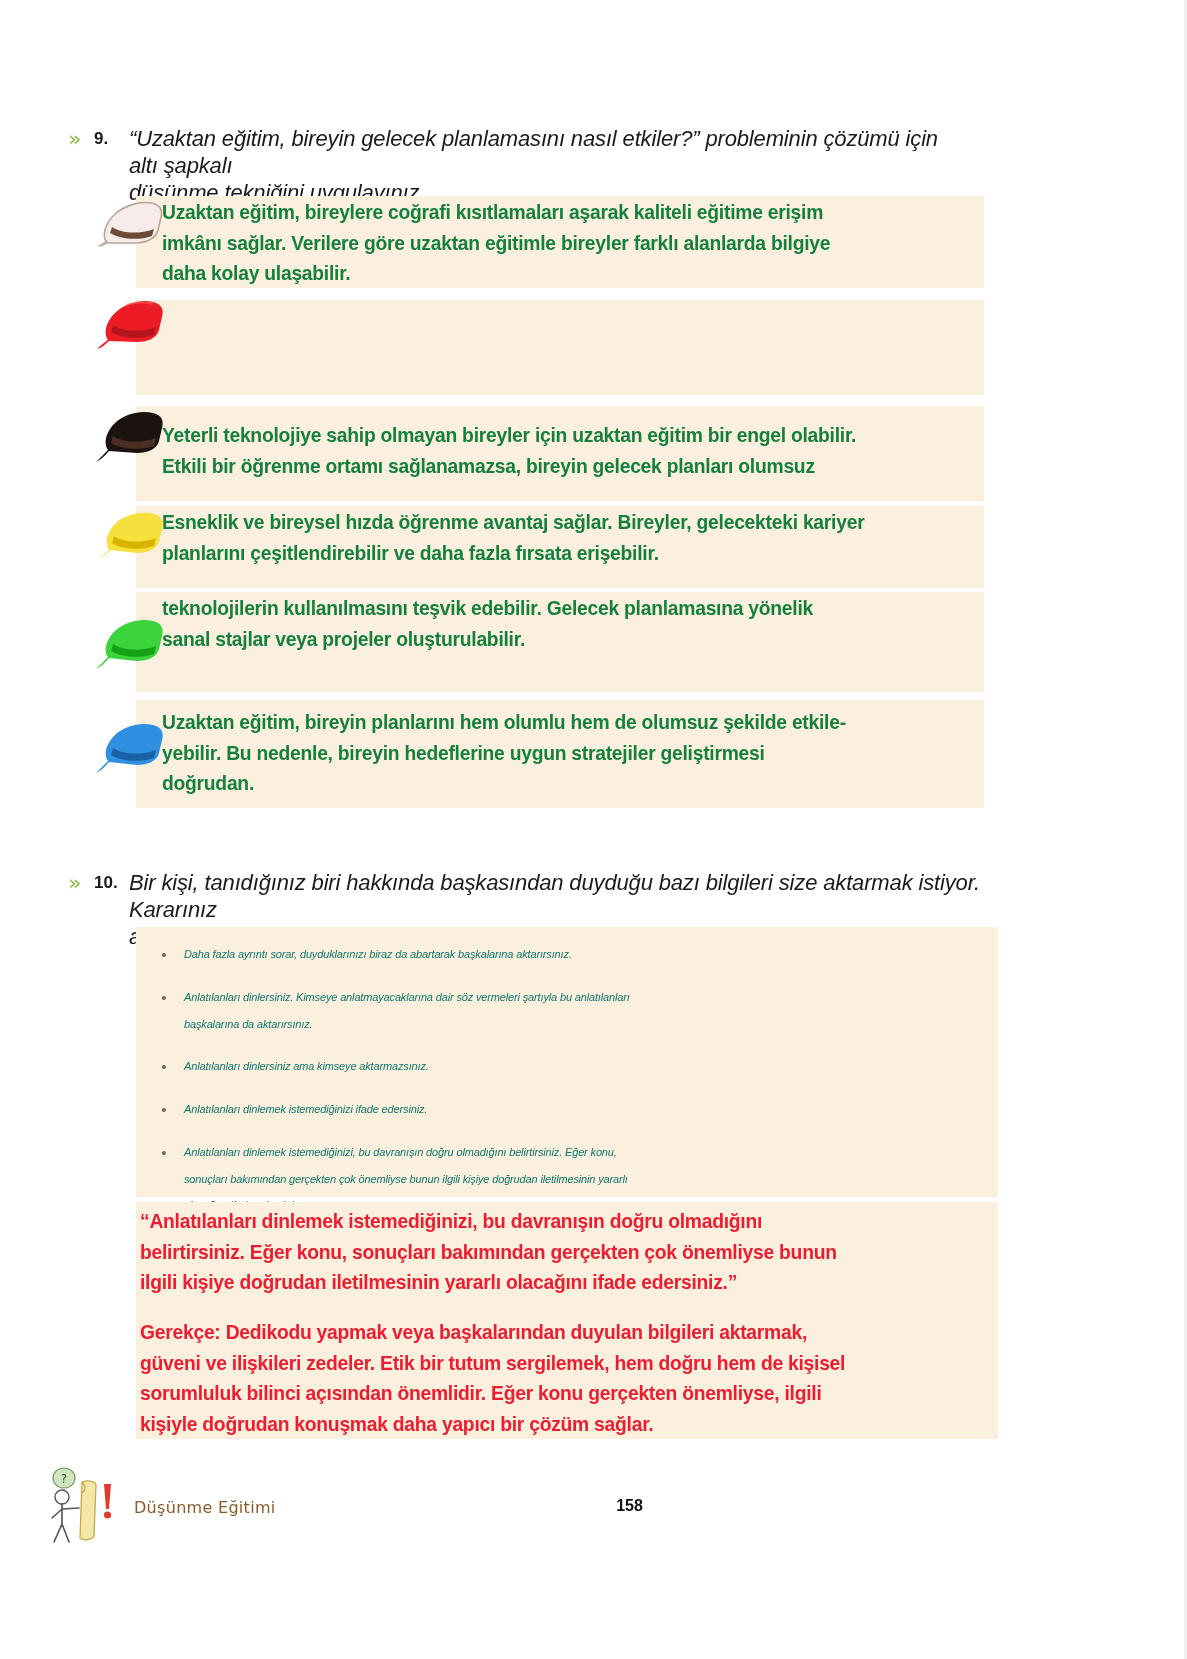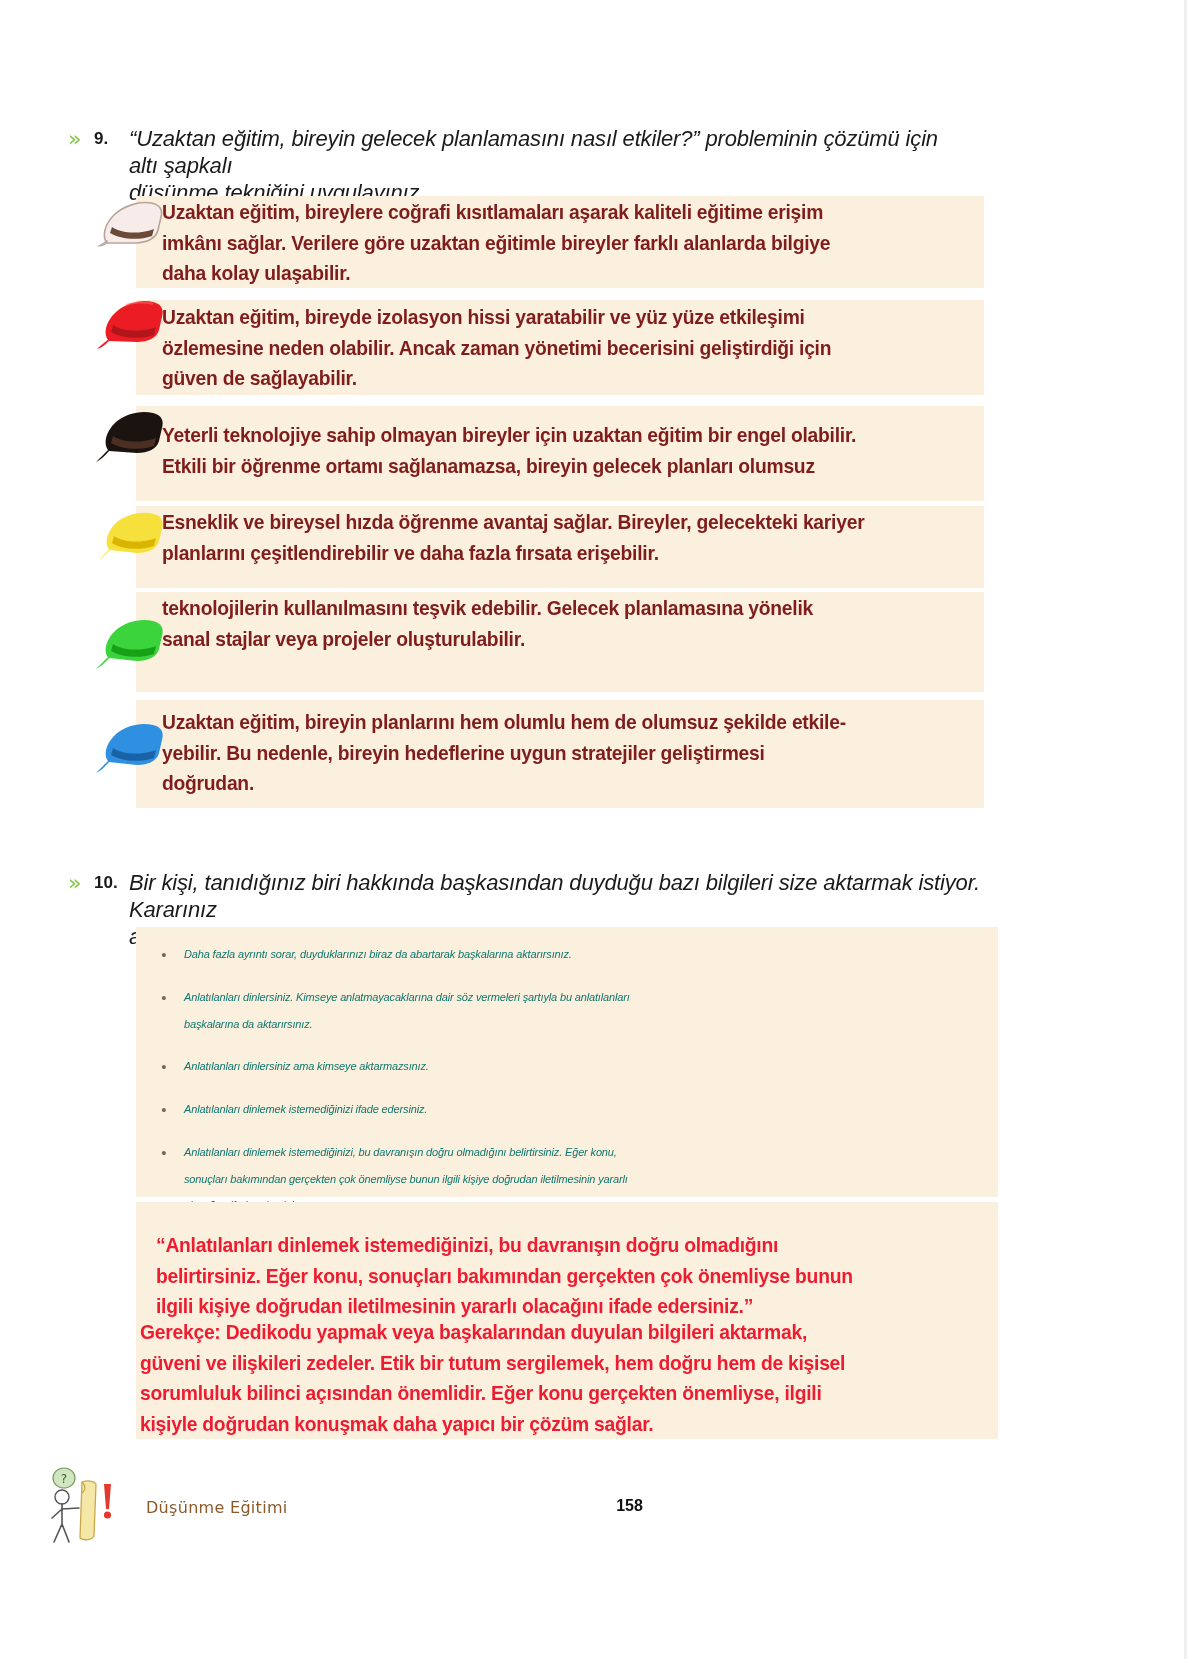--- a/index.html
+++ b/index.html
@@ -55,21 +55,21 @@
   }
 
   
   .hat-block {
     position: absolute;
     background: #fbf0dd;
     box-sizing: border-box;
   }
   .hat-text {
     position: absolute;
-    color: #7f1d1d;
+    color: #15803d;
     font-weight: bold;
     font-size: 19.3px;
     line-height: 30.5px;
     letter-spacing: -0.25px;
   }
   .hat-icon {
     position: absolute;
     z-index: 5;
   }
 
@@ -127,21 +127,21 @@
     top: 1462px;
     width: 260px;
     height: 90px;
     display: flex;
     align-items: center;
   }
   .footer-label {
     font-family: "DejaVu Sans", sans-serif;
     font-size: 16px;
     color: #8a5a2b;
-    margin-left: 20px;
+    margin-left: 8px;
     letter-spacing: 0.3px;
   }
   .page-number {
     position: absolute;
     left: 0;
     top: 1497px;
     width: 1187px;
     text-align: center;
     font-size: 16px;
     font-weight: bold;
@@ -187,25 +187,20 @@
 
   <div class="hat-block" style="left:136px; top:300px; width:848px; height:95px;"></div>
   <div class="hat-icon" style="left:96px; top:297px; width:72px; height:54px;">
     <svg width="72" height="54" viewBox="0 0 72 54">
       <path d="M13 44 C7 38 9 25 20 15 C30 6 46 2 57 5 C66 7 68 13 66 20 L63 33 C61 41 52 45 41 45 Z" fill="#ec1c24"></path>
       <path d="M17 28 C25 34 44 36 60 30 L58 38 C43 43 25 41 15 35 Z" fill="#b3151c"></path>
       <path d="M13 44 C9 48 5 51 1 52 C5 48 9 45 13 42 Z" fill="#ec1c24"></path>
       <path d="M30 8 C38 5 50 5 57 7" stroke="#ff6a6a" stroke-width="2" fill="none" opacity=".55"></path>
     </svg>
   </div>
-  <div class="hat-text" style="left:162px; top:303px; width:822px;">
-    <div>Uzaktan eğitim, bireyde izolasyon hissi yaratabilir ve yüz yüze etkileşimi</div>
-    <div>özlemesine neden olabilir. Ancak zaman yönetimi becerisini geliştirdiği için</div>
-    <div>güven de sağlayabilir.</div>
-  </div>
 
   <div class="hat-block" style="left:136px; top:406px; width:848px; height:95px;"></div>
   <div class="hat-icon" style="left:96px; top:409px; width:72px; height:54px;">
     <svg width="72" height="54" viewBox="0 0 72 54">
       <path d="M13 42 C7 36 9 23 20 13 C30 4 46 1 57 4 C66 6 68 12 66 19 L63 32 C61 40 52 44 41 44 Z" fill="#1a1310"></path>
       <path d="M17 27 C25 33 44 35 60 29 L58 37 C43 42 25 40 15 34 Z" fill="#4a2f22"></path>
       <path d="M13 42 C9 47 4 51 0 53 C5 48 9 44 13 40 Z" fill="#1a1310"></path>
     </svg>
   </div>
   <div class="hat-text" style="left:162px; top:421px; width:822px;">
@@ -301,21 +296,21 @@
           <div>sonuçları bakımından gerçekten çok önemliyse bunun ilgili kişiye doğrudan iletilmesinin yararlı</div>
           <div>olacağını ifade edersiniz.</div>
         </div>
       </div>
 
     </div>
   </div>
 
   <div class="answer-block" style="left:136px; top:1202px; width:862px; height:237px;"></div>
 
-  <div class="answer-p" style="left:156px; top:1207px; width:858px;margin-top:24px;">
+  <div class="answer-p" style="left:140px; top:1207px; width:858px;">
     <div>“Anlatılanları dinlemek istemediğinizi, bu davranışın doğru olmadığını</div>
     <div>belirtirsiniz. Eğer konu, sonuçları bakımından gerçekten çok önemliyse bunun</div>
     <div>ilgili kişiye doğrudan iletilmesinin yararlı olacağını ifade edersiniz.”</div>
   </div>
 
   <div class="answer-p" style="left:140px; top:1318px; width:858px;">
     <div>Gerekçe: Dedikodu yapmak veya başkalarından duyulan bilgileri aktarmak,</div>
     <div>güveni ve ilişkileri zedeler. Etik bir tutum sergilemek, hem doğru hem de kişisel</div>
     <div>sorumluluk bilinci açısından önemlidir. Eğer konu gerçekten önemliyse, ilgili</div>
     <div>kişiyle doğrudan konuşmak daha yapıcı bir çözüm sağlar.</div>

